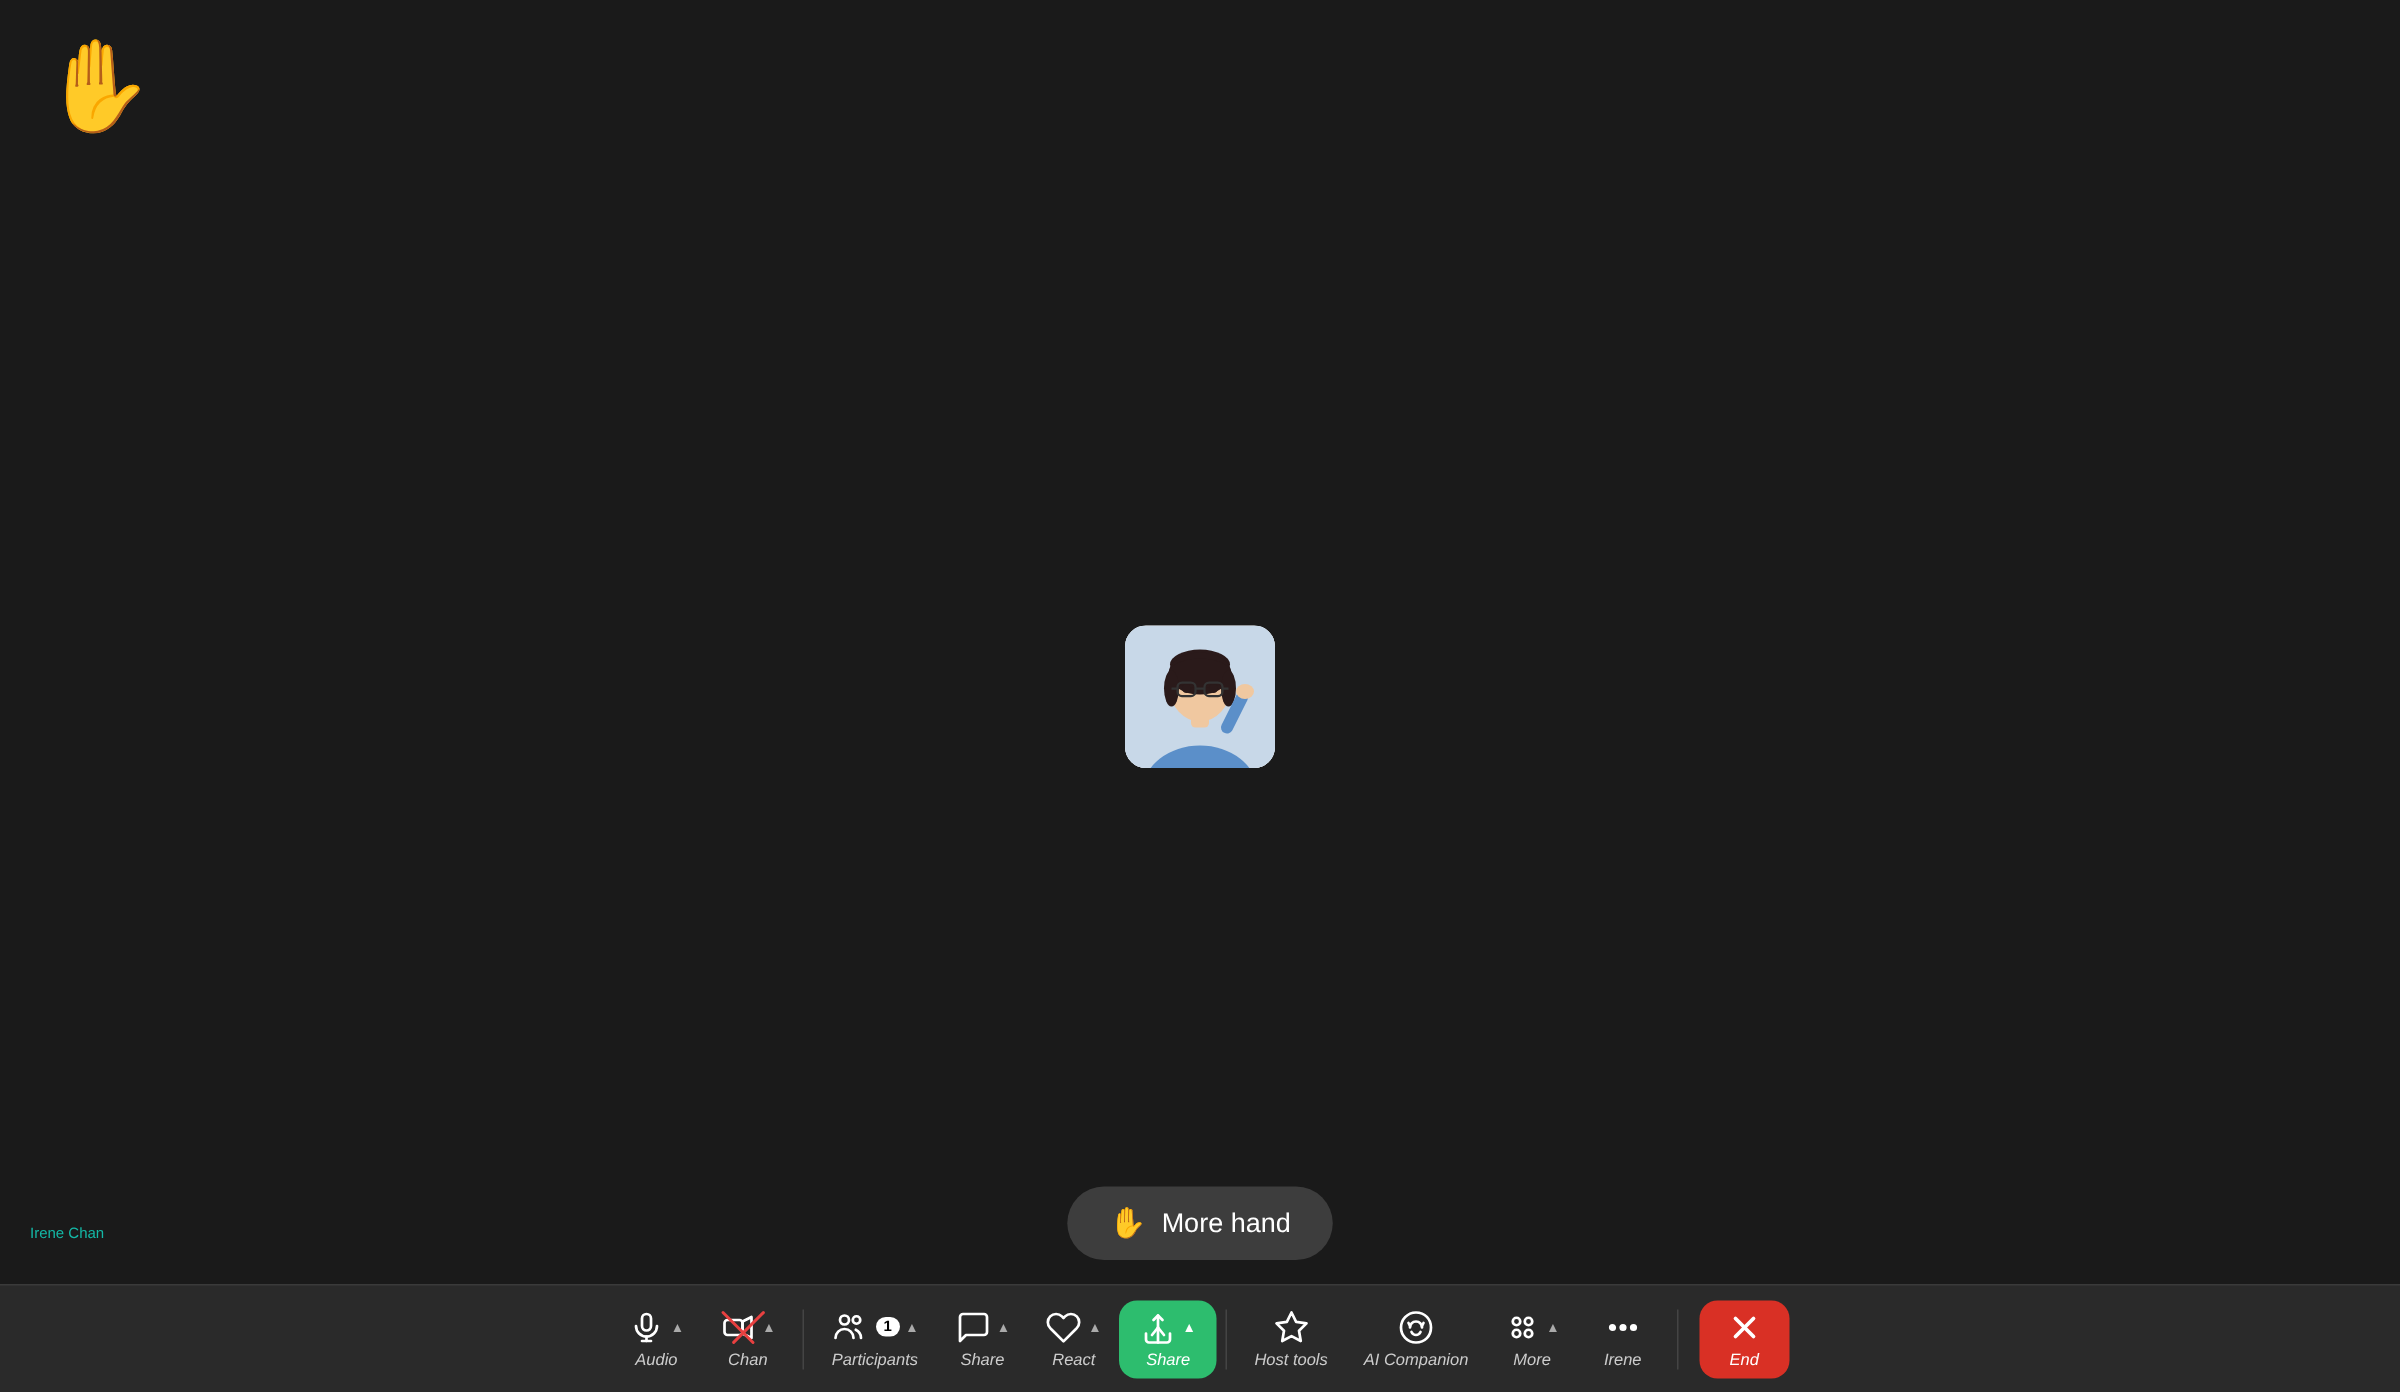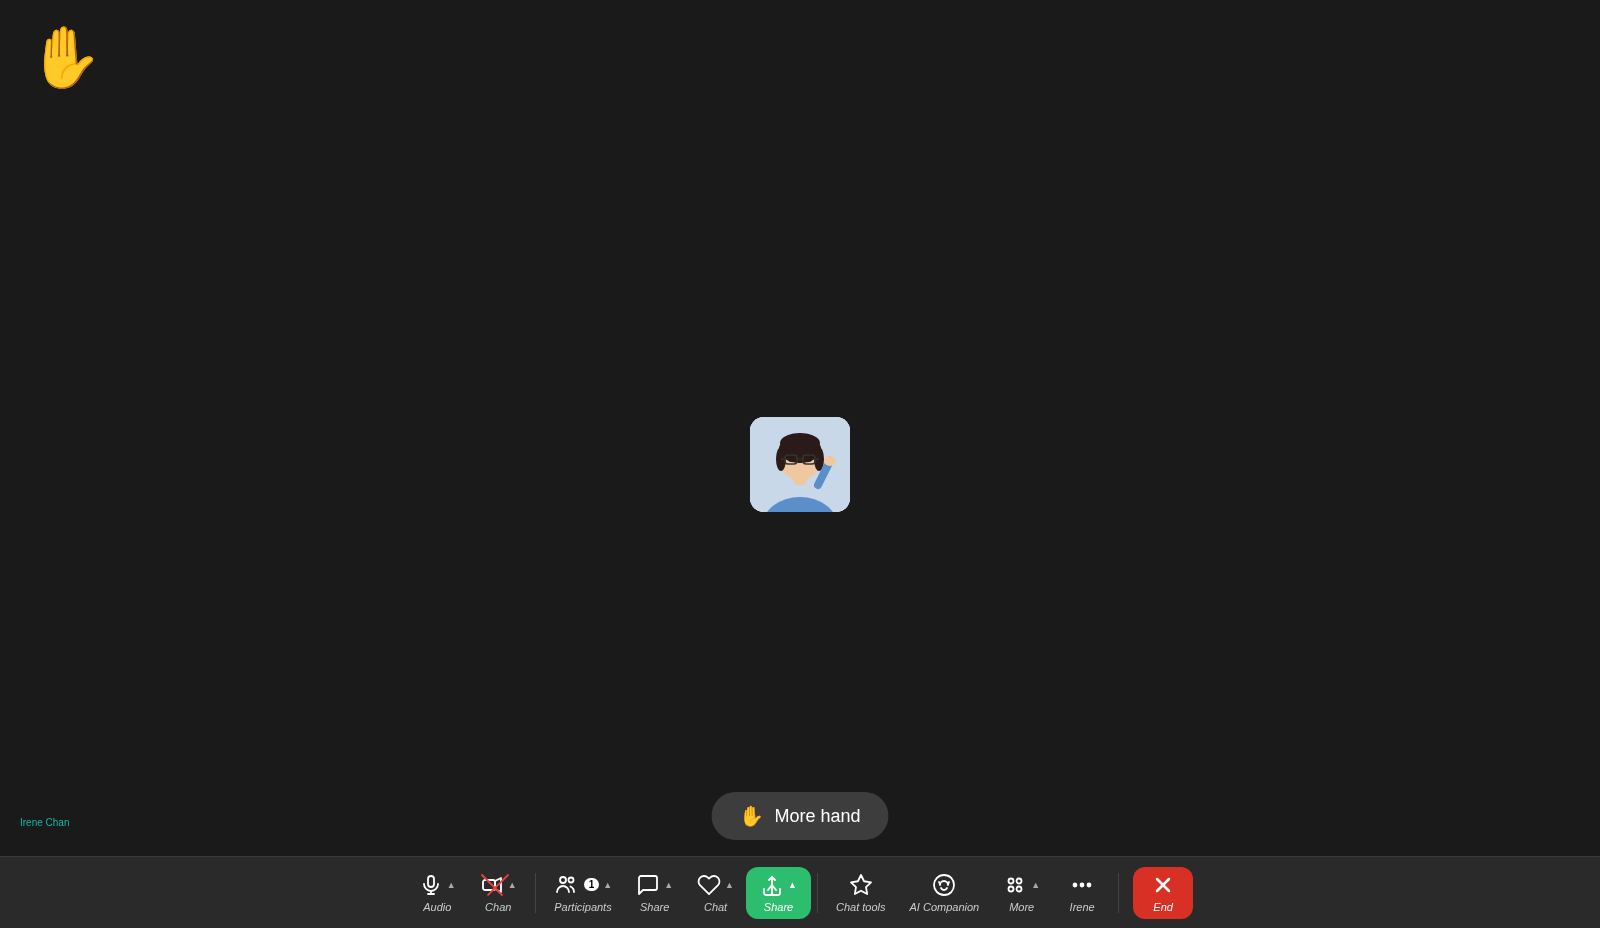--- a/index.html
+++ b/index.html
@@ -309,21 +309,21 @@
       <span class="label">Share</span>
     </div>
 
     <div class="toolbar-item">
       <div class="icon-row">
         <svg viewBox="0 0 24 24">
           <path d="M20.84 4.61a5.5 5.5 0 0 0-7.78 0L12 5.67l-1.06-1.06a5.5 5.5 0 0 0-7.78 7.78l1.06 1.06L12 21.23l7.78-7.78 1.06-1.06a5.5 5.5 0 0 0 0-7.78z" stroke="#fff" fill="none"></path>
         </svg>
         <span class="caret">▲</span>
       </div>
-      <span class="label">Chat</span>
+      <span class="label">React</span>
     </div>
 
     <div class="toolbar-item share-btn">
       <div class="icon-row">
         <svg viewBox="0 0 24 24">
           <polyline points="8,17 12,12 16,17" stroke="#fff" fill="none"></polyline>
           <line x1="12" y1="12" x2="12" y2="22" stroke="#fff"></line>
           <path d="M20 16V20a2 2 0 0 1-2 2H6a2 2 0 0 1-2-2V16" stroke="#fff" fill="none"></path>
           <polyline points="15,7 12,4 9,7" stroke="#fff" fill="none"></polyline>
           <line x1="12" y1="4" x2="12" y2="14" stroke="#fff"></line>
@@ -334,21 +334,21 @@
     </div>
 
     <div class="toolbar-separator"></div>
 
     <div class="toolbar-item">
       <div class="icon-row">
         <svg viewBox="0 0 24 24">
           <path d="M12 2l3.09 6.26L22 9.27l-5 4.87 1.18 6.88L12 17.77l-6.18 3.25L7 14.14 2 9.27l6.91-1.01L12 2z" stroke="#fff" fill="none"></path>
         </svg>
       </div>
-      <span class="label">Chat tools</span>
+      <span class="label">Host tools</span>
     </div>
 
     <div class="toolbar-item">
       <div class="icon-row">
         <svg viewBox="0 0 24 24">
           <path d="M12 2C6 2 2 7 2 12s4 10 10 10 10-4.5 10-10S18 2 12 2z" stroke="#fff" fill="none"></path>
           <path d="M8 12c0-2 1.5-4 4-4s4 2 4 4" stroke="#fff" fill="none"></path>
           <path d="M9 15c.5 1 1.5 2 3 2s2.5-1 3-2" stroke="#fff" fill="none"></path>
           <path d="M7 9l1 2M17 9l-1 2" stroke="#fff" fill="none"></path>
         </svg>

